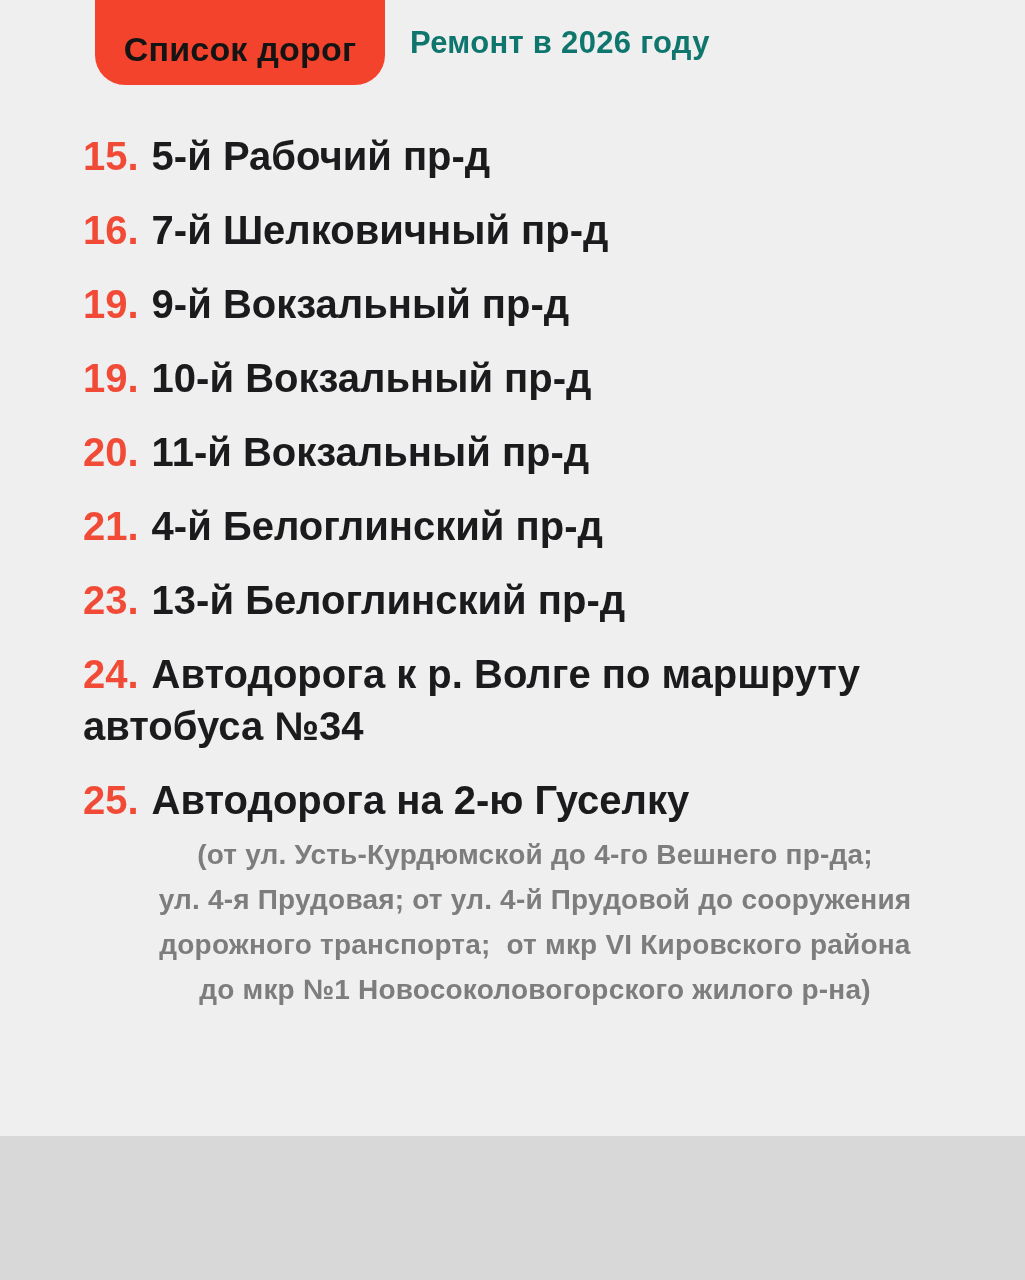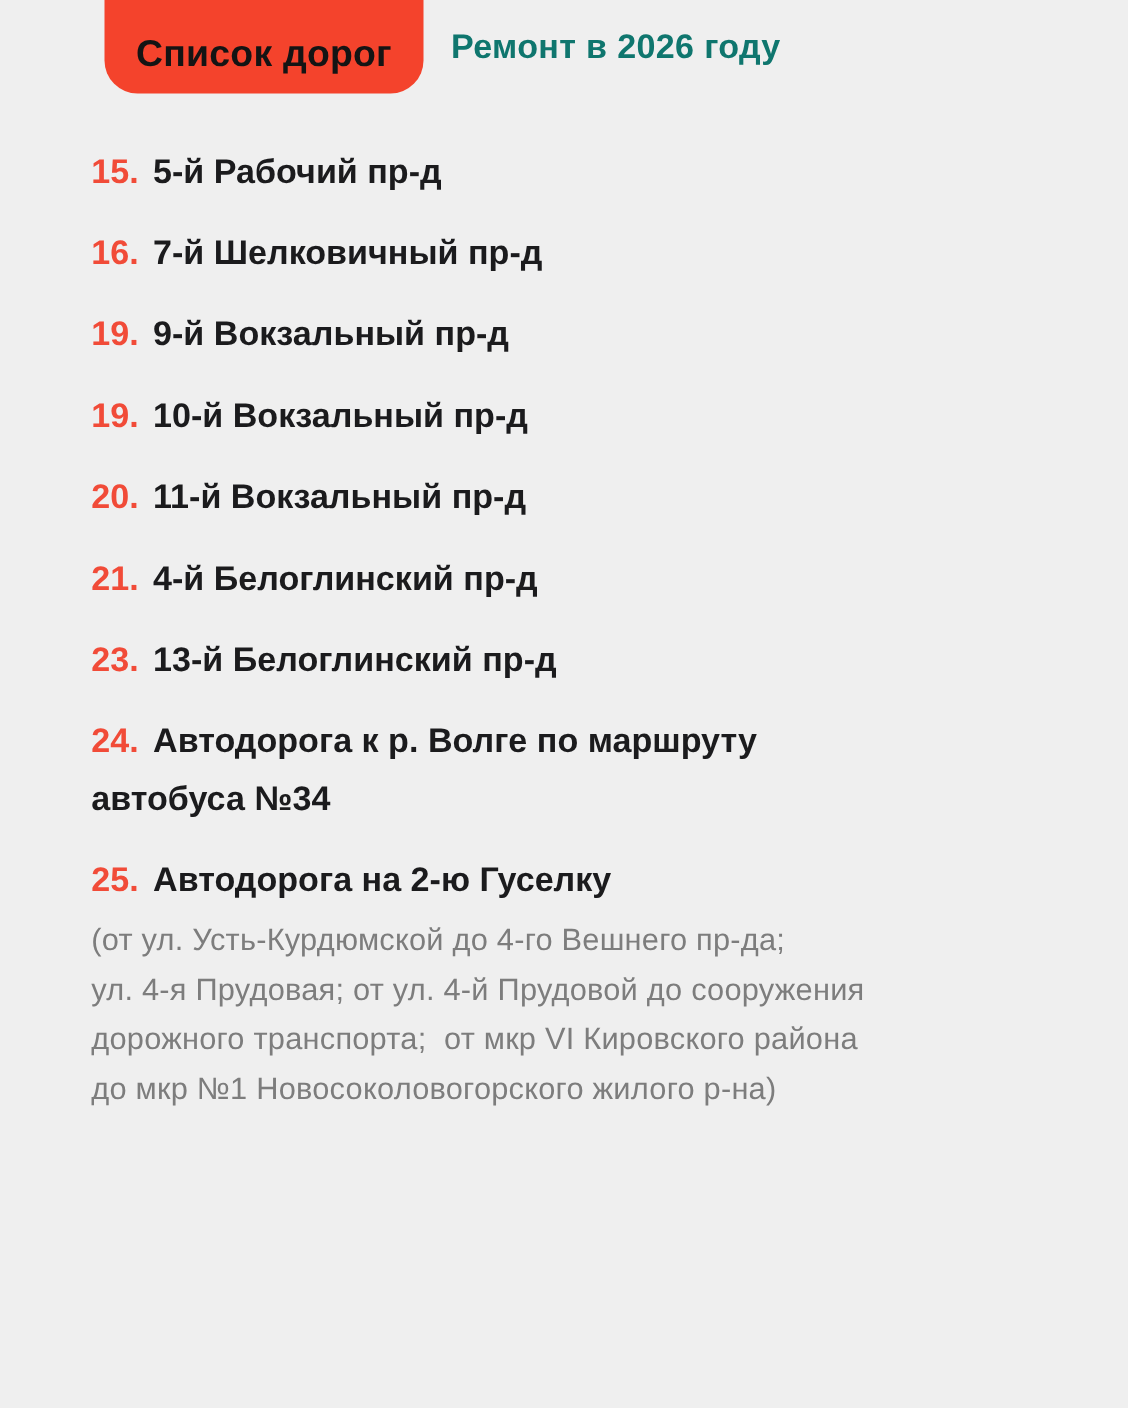--- a/index.html
+++ b/index.html
@@ -6,21 +6,21 @@
     margin: 0;
     padding: 0;
   }
   body {
     font-family: "Liberation Sans", "DejaVu Sans", sans-serif;
     background: #d8d8d8;
   }
   .canvas {
     position: relative;
     width: 1025px;
-    height: 1280px;
+    height: 1136px;
     background: #EFEFEF;
     overflow: hidden;
     margin: 0 auto;
   }
 
   
   .badge {
     position: absolute;
     left: 95px;
     top: -36px;
@@ -53,44 +53,45 @@
   }
 
   
   .road-list {
     position: absolute;
     left: 83px;
     top: 130px;
     right: 38px;
   }
   .road-item {
-    font-size: 31px;
+    font-size: 40px;
     font-weight: 700;
     line-height: 52px;
     color: #1B1B1D;
     margin-bottom: 22px;
   }
   .road-item .num {
     color: #F14B38;
     margin-right: 13px;
   }
   .road-item .txt {
     white-space: pre-line;
   }
   .road-item.last {
     margin-bottom: 0;
   }
   .road-note {
     font-size: 28px;
-    font-weight: 400;
+    font-weight: 700;
     line-height: 45px;
     color: #7D7D7D;
     white-space: pre-wrap;
     margin-top: 6px;
     letter-spacing: 0.2px;
+    text-align: center;
   }
 
   
   .footer {
     position: absolute;
     left: 0;
     right: 0;
     top: 1204px;
     display: flex;
     align-items: center;

